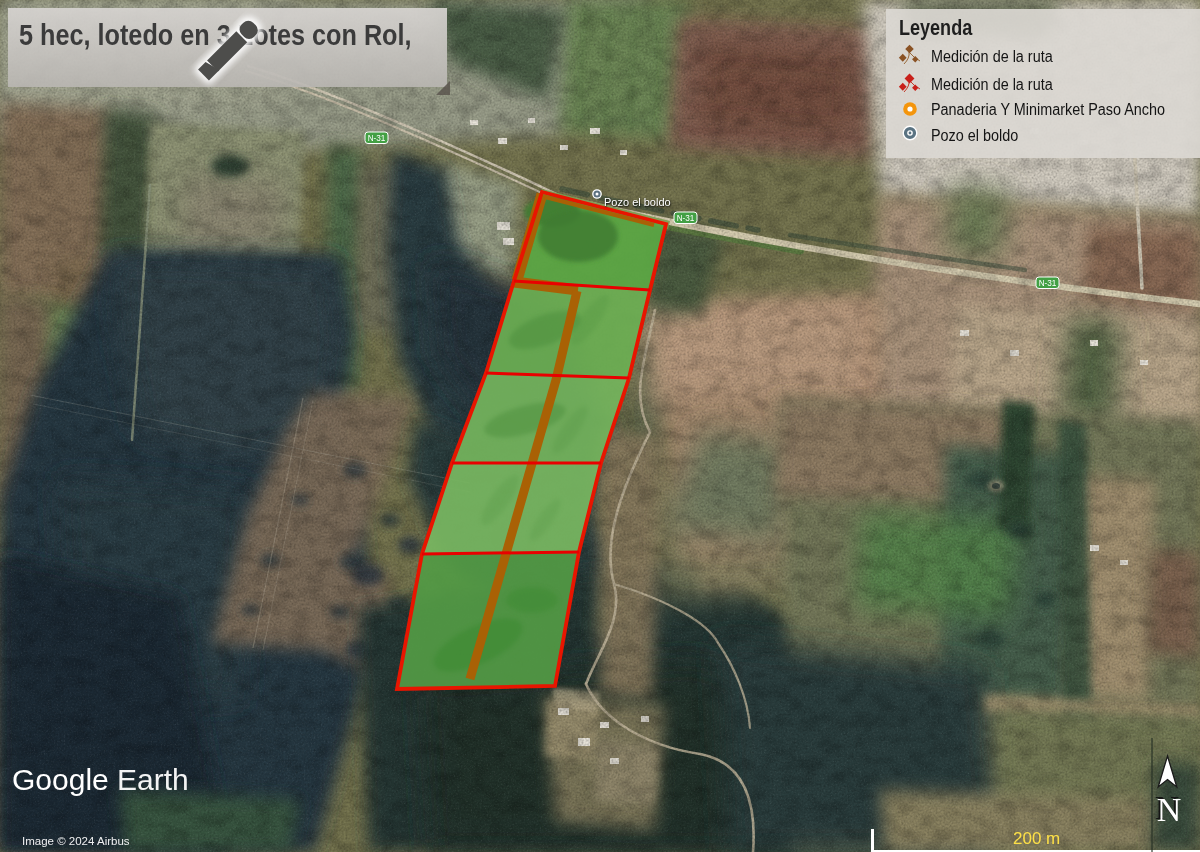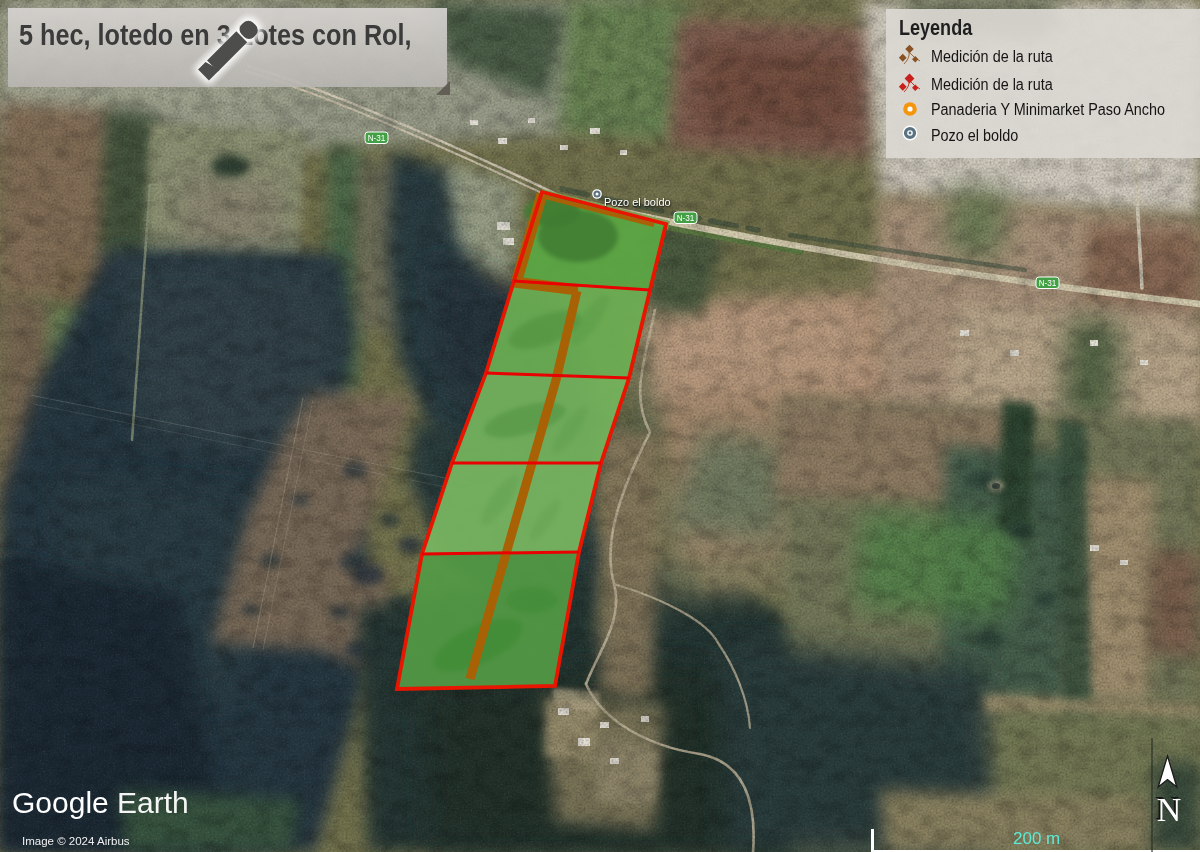--- a/index.html
+++ b/index.html
@@ -392,29 +392,29 @@
 <rect x="4" y="42" width="5.5" height="5.5" transform="rotate(45 6.75 44.75)"></rect>
 <rect x="17" y="43.5" width="4.5" height="4.5" transform="rotate(45 19.25 45.75)"></rect>
 </g>
 <circle cx="14" cy="67" r="6.8" fill="#f4950c"></circle>
 <circle cx="14" cy="67" r="2.6" fill="#ffffff"></circle>
 <circle cx="14" cy="91" r="6.8" fill="#5a7382" stroke="#ffffff" stroke-width="1.4"></circle>
 <circle cx="14" cy="91" r="2.8" fill="#ffffff"></circle>
 <circle cx="14" cy="91" r="1.4" fill="#5a7382"></circle>
 </svg>
 
-<div class="sq" style="position:absolute;left:12px;top:786px;font-size:30px;color:#ffffff;">Google <span style="opacity:0.95">Earth</span></div>
+<div class="sq" style="position:absolute;left:12px;top:763px;font-size:30px;color:#ffffff;">Google <span style="opacity:0.95">Earth</span></div>
 
 <div class="sq" style="position:absolute;left:22px;top:835px;font-size:11.5px;color:rgba(255,255,255,0.93);">Image © 2024 Airbus</div>
 
 <div style="position:absolute;left:871px;top:829px;width:2.5px;height:23px;background:#ffffff;"></div>
 
 <div style="position:absolute;left:871px;top:849.5px;width:329px;height:2.5px;background:#ffffff;"></div>
 
-<div class="sq" style="position:absolute;left:1013px;top:829px;font-size:17px;color:#5eead4;">200 m</div>
+<div class="sq" style="position:absolute;left:1013px;top:829px;font-size:17px;color:#fde047;">200 m</div>
 
 <svg style="position:absolute;left:1150px;top:750px;" width="50" height="80" viewBox="0 0 50 80">
 <path d="M17.5,6 L26.8,37 L17.5,29.5 L8.2,37 Z" fill="#ffffff" stroke="#1a1a1a" stroke-width="1.3"></path>
 <text x="19" y="71" font-size="34" fill="#ffffff" text-anchor="middle" font-family="Liberation Serif, serif" style="text-shadow:-2px -2px 0 #151515;">N</text>
 </svg>
 
 <div style="position:absolute;left:1151px;top:738px;width:2px;height:114px;background:rgba(35,45,35,0.55);"></div>
 </div>
 
 </body></html>

